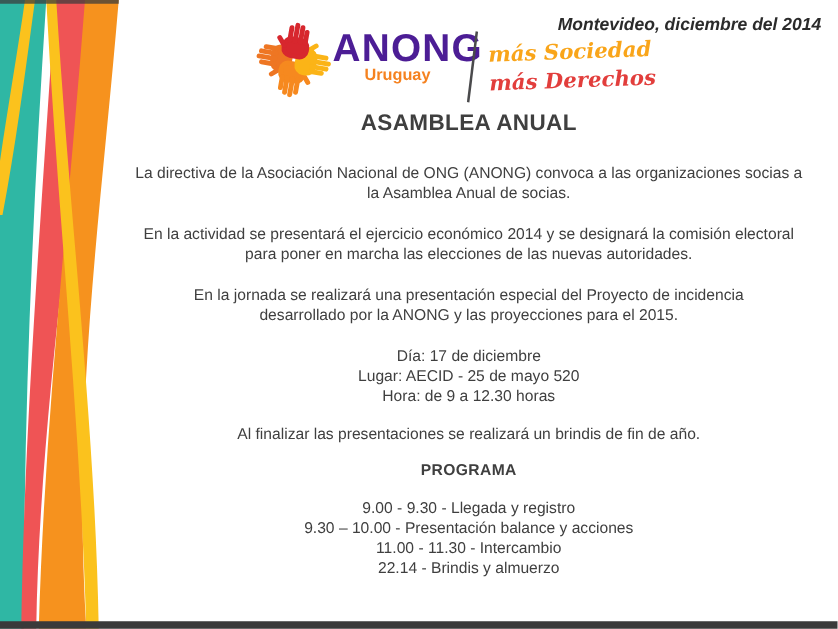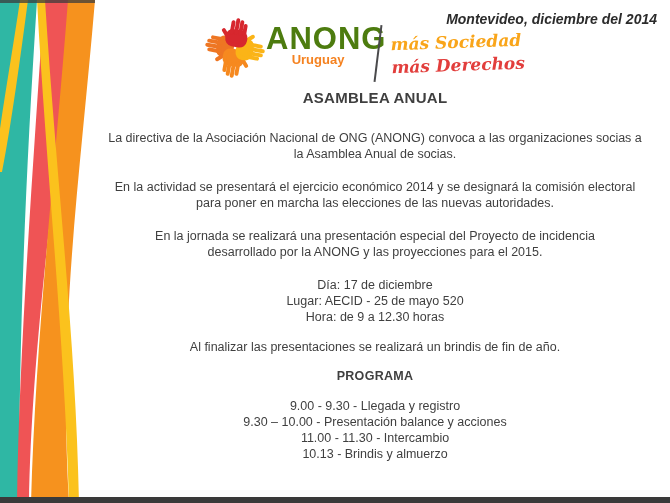--- a/index.html
+++ b/index.html
@@ -14,21 +14,21 @@
   
   .ribbon-svg { position:absolute; left:0; top:0; width:100px; height:503px; display:block; }
 
   
   .footer-bar { position:absolute; left:0; bottom:0; width:670px; height:6px; background:#3a3a3a; }
 
   
   .logo-hands { position:absolute; left:202px; top:14px; width:66px; height:68px; }
   .logo-wordmark { position:absolute; left:266px; top:22px; width:108px; text-align:center; }
   .logo-name {
-    font-size:31px; font-weight:bold; color:#4d7c0f; letter-spacing:1px; line-height:34px;
+    font-size:31px; font-weight:bold; color:#4c1d95; letter-spacing:1px; line-height:34px;
   }
   .logo-country {
     font-size:13px; font-weight:bold; color:#f58220; padding-right:4px; margin-top:-4px;
   }
   .logo-divider {
     position:absolute; left:377px; top:25px; width:2px; height:57px;
     background:#4a4a4c; transform:rotate(7deg);
   }
   .logo-tagline {
     position:absolute; left:391px; top:31px;
@@ -41,21 +41,21 @@
   .date-line {
     position:absolute; top:11px; right:13px;
     font-size:14px; font-weight:bold; font-style:italic; color:#2b2b2b;
   }
 
   
   .content {
     position:absolute; top:90px; left:92px; width:566px;
     text-align:center; font-size:12.5px; line-height:16px;
   }
-  .doc-title { font-weight:bold; font-size:15px; letter-spacing:.3px; margin:0 0 24px 0; }
+  .doc-title { font-weight:bold; font-size:18px; letter-spacing:.3px; margin:0 0 24px 0; }
   .para { margin:0 auto 17px auto; max-width:545px; }
   .para.narrow { max-width:505px; }
   .details { margin:0 0 14px 0;text-align:center; }
   .closing { margin:0 0 13px 0; }
   .prog-heading { font-weight:bold; letter-spacing:.3px; margin:0 0 14px 0; }
   .program-list { margin:0; }
 </style>
 </head>
 <body>
 
@@ -113,17 +113,17 @@
   </div>
 
   <div class="closing">Al finalizar las presentaciones se realizará un brindis de fin de año.</div>
 
   <div class="prog-heading">PROGRAMA</div>
 
   <div class="program-list">
     <div>9.00 - 9.30 - Llegada y registro</div>
     <div>9.30 – 10.00 - Presentación balance y acciones</div>
     <div>11.00 - 11.30 - Intercambio</div>
-    <div>10.13 - Brindis y almuerzo</div>
+    <div>22.14 - Brindis y almuerzo</div>
   </div>
 </div>
 
 <div class="footer-bar"></div>
 
 </body></html>

